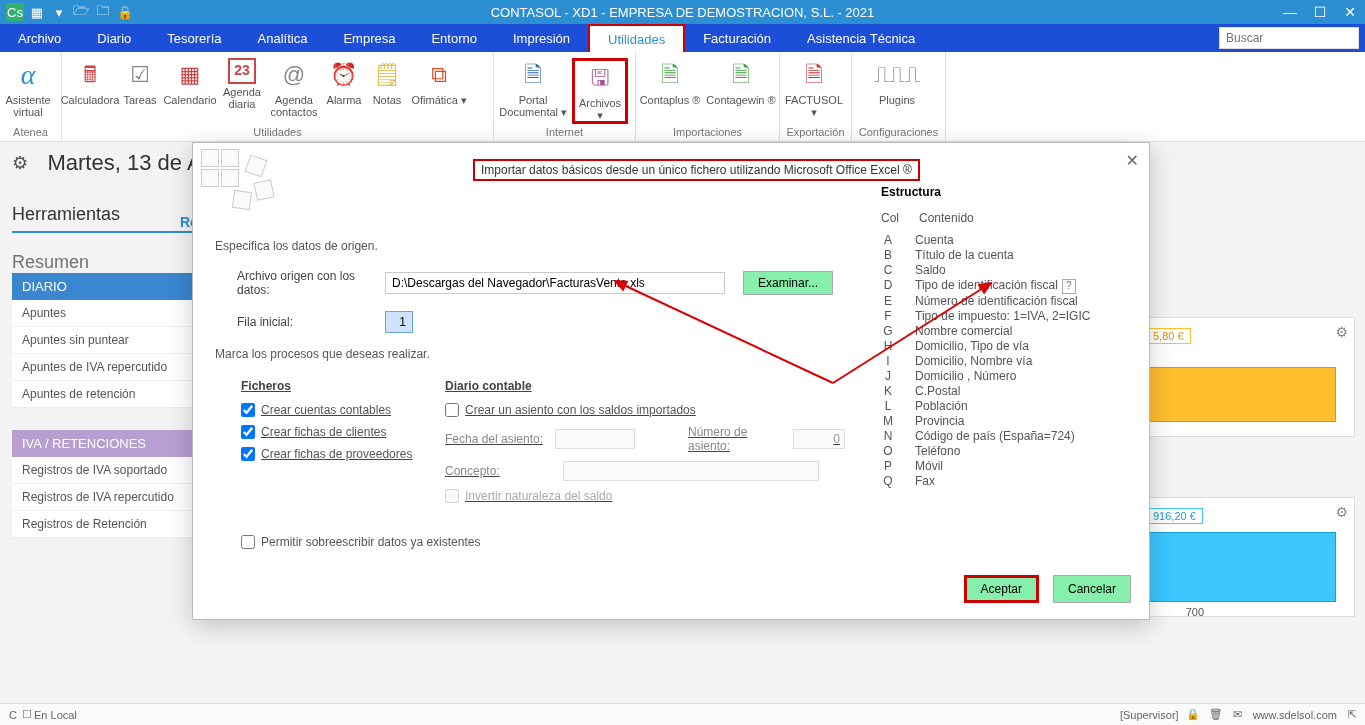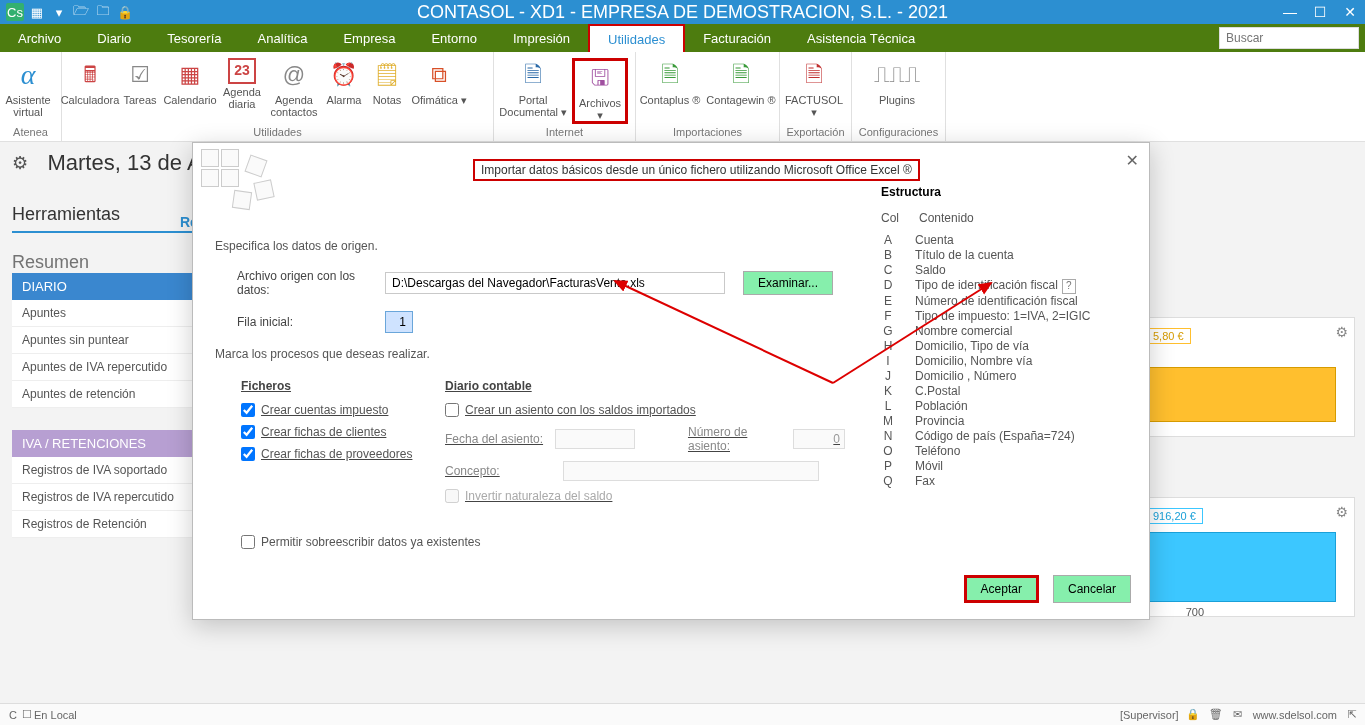--- a/index.html
+++ b/index.html
@@ -1,25 +1,25 @@
 <!DOCTYPE html>
 <html><head>
 <meta charset="utf-8">
 <style>
 * { box-sizing: border-box; margin: 0; padding: 0; font-family: "Segoe UI", Tahoma, sans-serif; }
 body { width: 1365px; height: 725px; background: #fff; overflow: hidden; position: relative; font-size: 12px; }
 
 .titlebar { height: 24px; background: #2c8fd1; color: #fff; display: flex; align-items: center; position: relative; }
 .titlebar .left-icons { display: flex; gap: 4px; padding: 0 6px; }
 .titlebar .left-icons span { width: 18px; height: 18px; display: inline-flex; align-items: center; justify-content: center; font-size: 13px; }
-.titlebar .title { position: absolute; left: 50%; transform: translateX(-50%); font-size: 18px; }
+.titlebar .title { position: absolute; left: 50%; transform: translateX(-50%); font-size: 13px; }
 .titlebar .win-controls { margin-left: auto; display: flex; }
 .titlebar .win-controls div { width: 30px; height: 24px; display: flex; align-items: center; justify-content: center; font-size: 14px; }
 
-.menubar { height: 28px; background: #4d7c0f; display: flex; align-items: stretch; position: relative; }
+.menubar { height: 28px; background: #1d4ed8; display: flex; align-items: stretch; position: relative; }
 .menubar .tab { color: #fff; display: flex; align-items: center; padding: 0 18px; font-size: 13px; cursor: pointer; }
 .menubar .tab.active { background: #fff; color: #2c8fd1; border: 2px solid #c00; border-bottom: none; }
 .menubar .search { margin-left: auto; height: 22px; width: 140px; margin-right: 6px; margin-top: 3px; padding: 2px 6px; font-size: 12px; border: 1px solid #ddd; background:#fff; }
 
 .ribbon { height: 90px; background: #fff; border-bottom: 1px solid #e0e0e0; display: flex; }
 .ribbon .grp { border-right: 1px solid #e0e0e0; display: flex; flex-direction: column; }
 .ribbon .items { display: flex; flex: 1; align-items: flex-start; padding-top: 6px; }
 .ribbon .item { display: flex; flex-direction: column; align-items: center; width: 56px; font-size: 11px; text-align: center; line-height: 1.1; cursor: pointer; padding: 0 2px; color:#555; }
 .ribbon .item .ico { width: 34px; height: 34px; margin-bottom: 2px; display: flex; align-items: center; justify-content: center; font-size: 22px; }
 .ribbon .glabel { text-align: center; font-size: 11px; color: #777; padding-bottom: 3px; }
@@ -285,21 +285,21 @@
       <div class="l">Fila inicial:</div>
       <input type="text" style="width: 28px; text-align: right; background: rgb(207, 227, 255); border-color: rgb(106, 166, 218);" value="1">
     </div>
     <div class="lbl">Marca los procesos que deseas realizar.</div>
 
     <div class="checks">
       <div class="col" style="padding-left:26px">
         <h4>Ficheros</h4>
         <label class="chk">
             <input type="checkbox" checked="" style="">
-            <span>Crear cuentas impuesto</span>
+            <span>Crear cuentas contables</span>
           </label>
         <label class="chk">
             <input type="checkbox" checked="" style="">
             <span>Crear fichas de clientes</span>
           </label>
         <label class="chk">
             <input type="checkbox" checked="" style="">
             <span>Crear fichas de proveedores</span>
           </label>
       </div>

